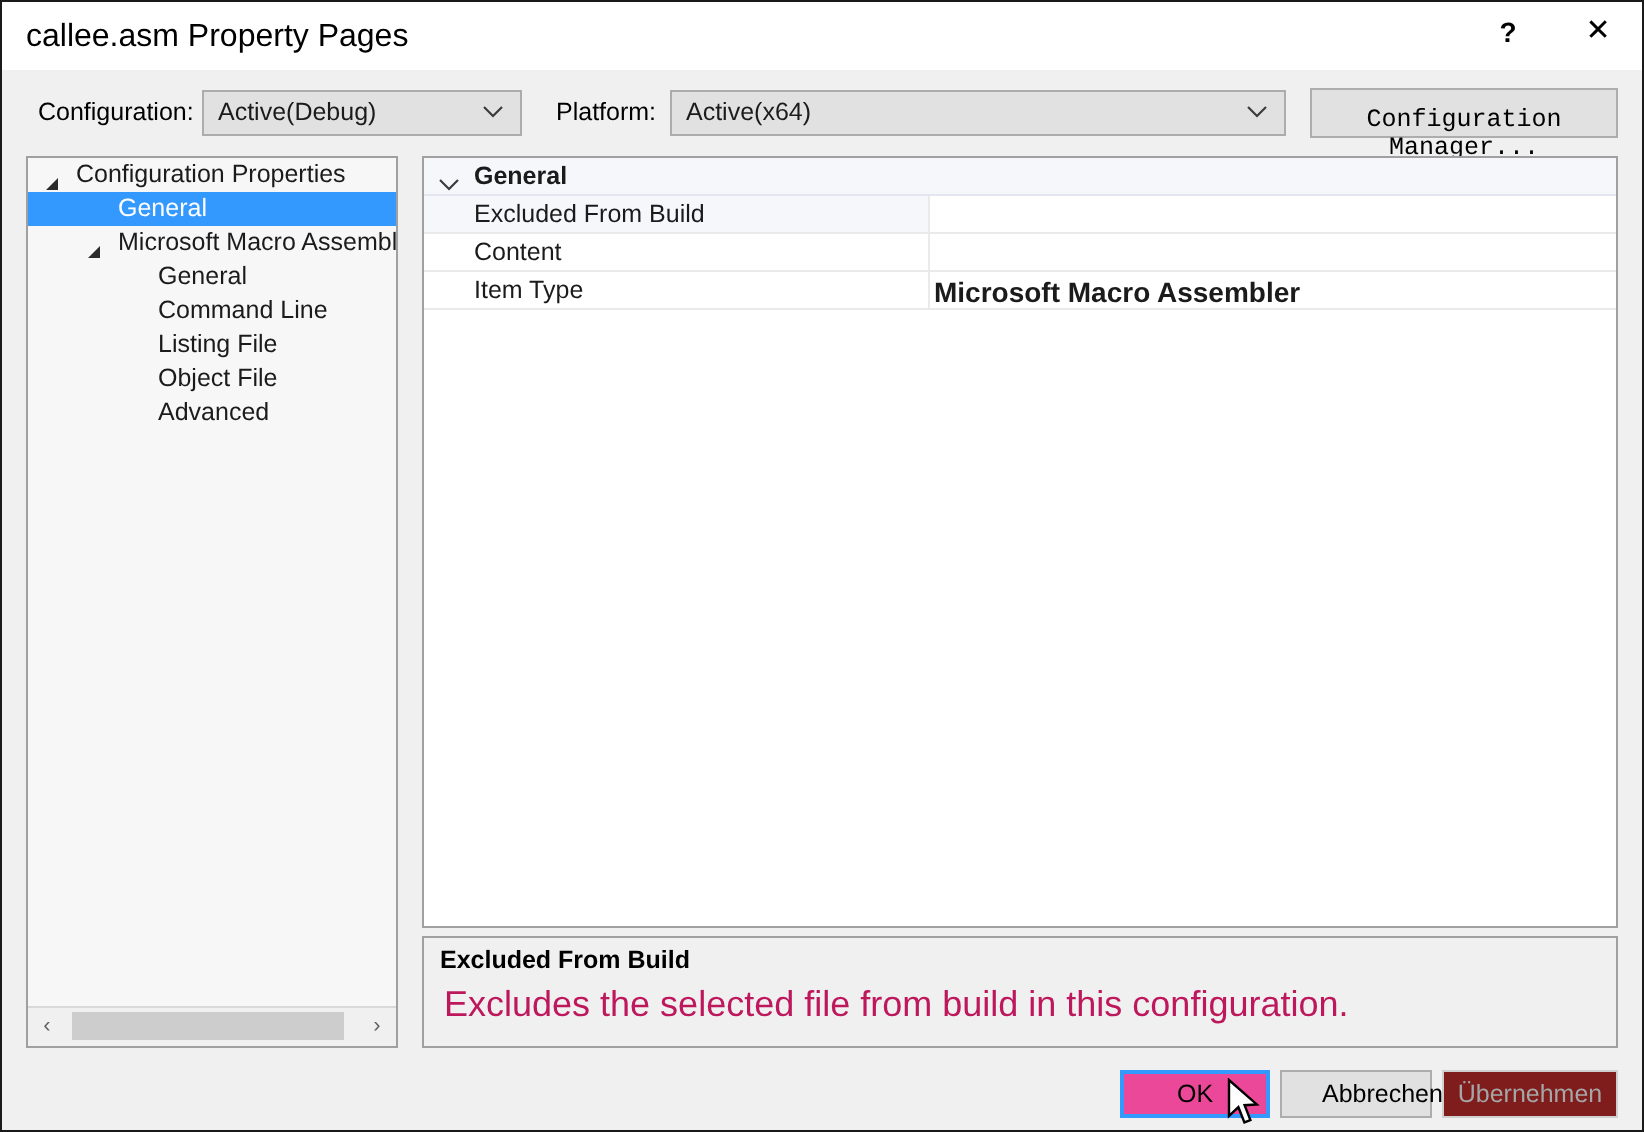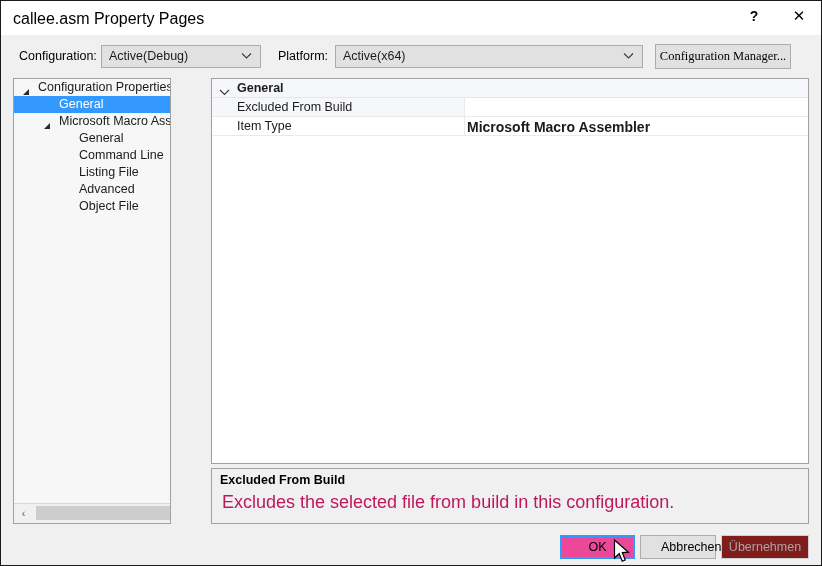--- a/index.html
+++ b/index.html
@@ -85,36 +85,36 @@
     position: absolute;
     right: 8px; top: 4px;
     width: 11px; height: 11px;
   }
   #cfg-combo { left: 100px; top: 44px; width: 160px; }
   #plat-combo { left: 334px; top: 44px; width: 308px; text-align: right; }
 
   #cfg-manager-btn {
     position: absolute;
     left: 654px; top: 43px;
-    width: 136px; height: 25px;
+    width: 154px; height: 25px;
     box-sizing: border-box;
     background: #e1e1e1;
     border: 1px solid #adadad;
-    font-family: Liberation Serif, serif;
-    font-size: 12.5px;
-    color: #000000;
-    cursor: default;
-    padding: 3px;
+    font-family: Liberation Mono, monospace;
+    font-size: 12.5px;
+    color: #000000;
+    cursor: default;
+    padding: 8px;
   }
 
   
   #tree-pane {
     position: absolute;
     left: 12px; top: 77px;
-    width: 158px; height: 446px;
+    width: 186px; height: 446px;
     box-sizing: border-box;
     background: #f7f7f7;
     border: 1px solid #a0a0a0;
     overflow: hidden;
   }
   #tree-scroll {
     position: absolute;
     left: 0; top: 0;
     width: 184px;
     height: 425px;
@@ -378,25 +378,25 @@
 
       <div class="tree-row d2">
         <span class="tr-label">Command Line</span>
       </div>
 
       <div class="tree-row d2">
         <span class="tr-label">Listing File</span>
       </div>
 
       <div class="tree-row d2">
+        <span class="tr-label">Object File</span>
+      </div>
+
+      <div class="tree-row d2">
         <span class="tr-label">Advanced</span>
-      </div>
-
-      <div class="tree-row d2">
-        <span class="tr-label">Object File</span>
       </div>
 
     </div>
 
     <div id="tree-hscroll">
       <button class="hs-arrow" id="hs-left">‹</button>
       <div id="hs-thumb"></div>
       <button class="hs-arrow" id="hs-right">›</button>
     </div>
   </div>
@@ -411,20 +411,25 @@
       </span>
       <span class="cat-name">General</span>
     </div>
 
     <div class="grid-row alt">
       <span class="p-valcell"></span>
       <span class="p-name">Excluded From Build</span>
       <span class="p-value"></span>
     </div>
 
+    <div class="grid-row">
+      <span class="p-valcell"></span>
+      <span class="p-name">Content</span>
+      <span class="p-value"></span>
+    </div>
 
     <div class="grid-row">
       <span class="p-valcell"></span>
       <span class="p-name">Item Type</span>
       <span class="p-value">Microsoft Macro Assembler</span>
     </div>
 
   </div>
 
   <div id="desc-pane">

